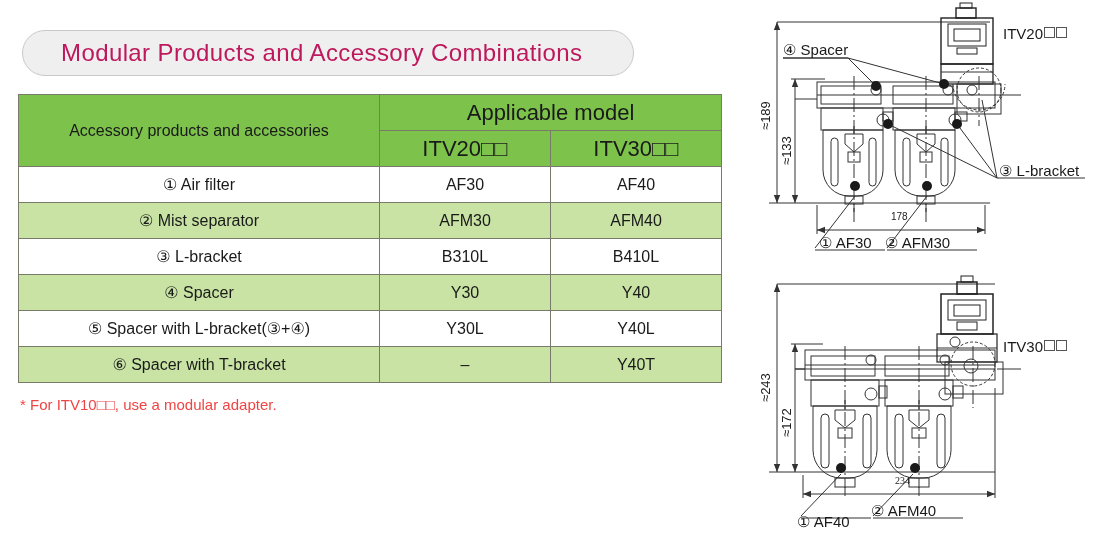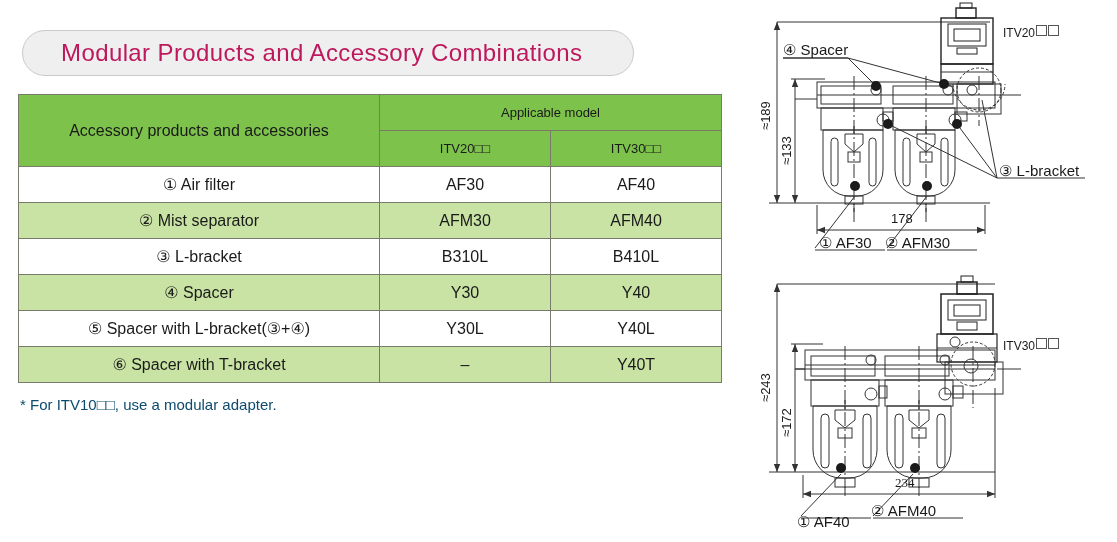--- a/index.html
+++ b/index.html
@@ -51,38 +51,38 @@
   #product-table td, #product-table th {
     border: 1px solid #7a7a6a;
     text-align: center;
     font-weight: normal;
     padding: 0;
     height: 35px;
     color: #1a1a1a;
   }
   .hdr {
     background: #7cc24b;
-    font-size: 13px;
+    font-size: 22px;
   }
   .hdr-left {
     font-size: 16px;
   }
   .row-white { background: #ffffff; }
   .row-green { background: #c8e3a3; }
   .cell-label { text-align: center; }
   .col-a { width: 360px; }
   .col-b { width: 168px; }
   .col-c { width: 176px; }
 
   #footnote {
     position: absolute;
     left: 20px;
     top: 396px;
     font-size: 15px;
-    color: #0c4a6e;
+    color: #ef4444;
     white-space: nowrap;
   }
 
   
   .drawing {
     position: absolute;
   }
   #drawing-top { left: 745px; top: 0px; width: 372px; height: 262px; }
   #drawing-bottom { left: 745px; top: 272px; width: 372px; height: 270px; }
 
@@ -95,27 +95,27 @@
   .dim-v {
     position: absolute;
     font-size: 13px;
     color: #1a1a1a;
     white-space: nowrap;
     transform: rotate(-90deg);
     transform-origin: left top;
   }
   .dim-h {
     position: absolute;
-    font-size: 13px;
+    font-size: 10px;
     color: #1a1a1a;
     white-space: nowrap;
   }
   .model-tag {
     position: absolute;
-    font-size: 12px;
+    font-size: 15px;
     color: #1a1a1a;
     white-space: nowrap;
   }
   .sq {
     display: inline-block;
     width: 11px;
     height: 11px;
     border: 1.3px solid #555;
     margin: 0 0.5px;
     vertical-align: 1px;

